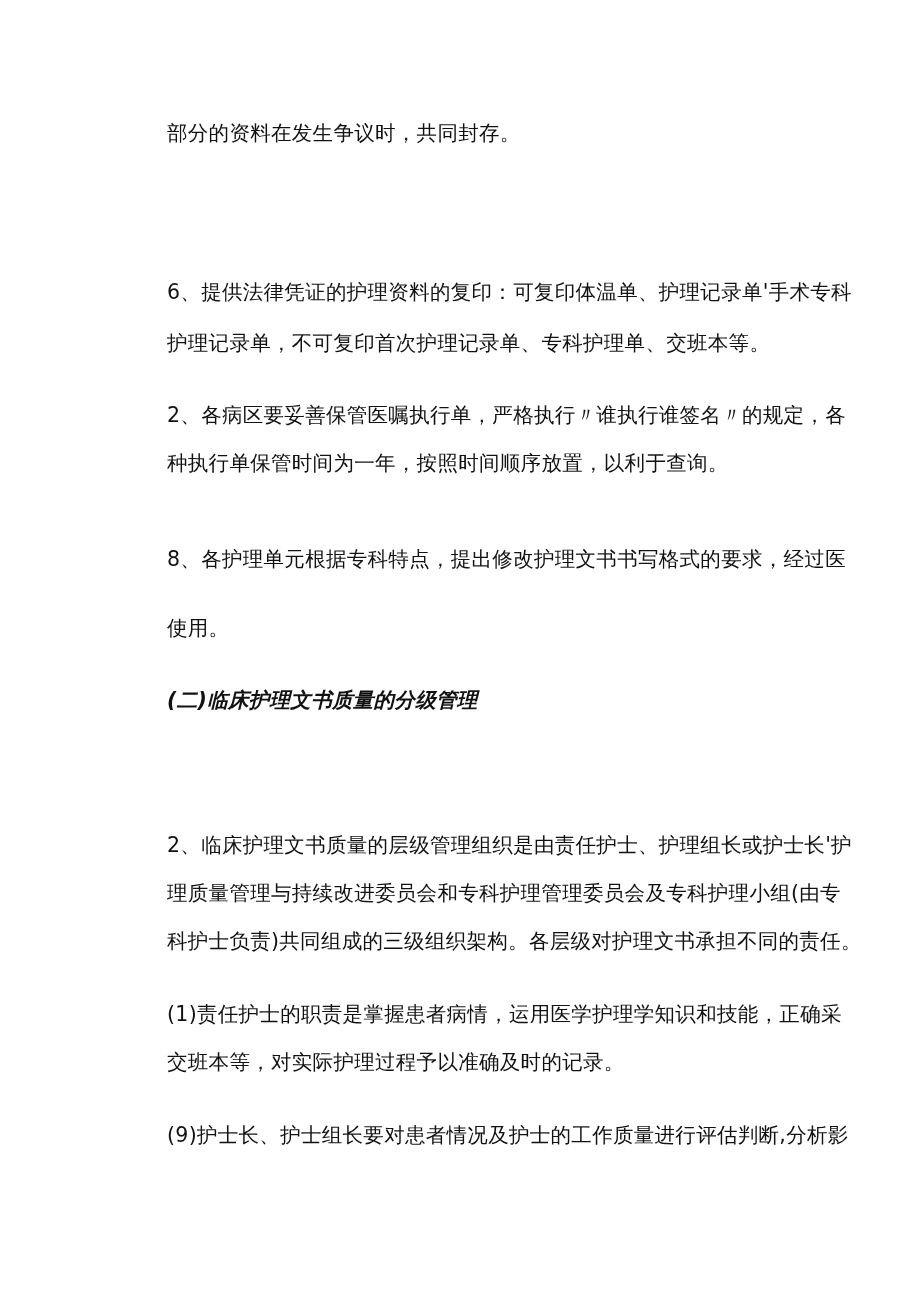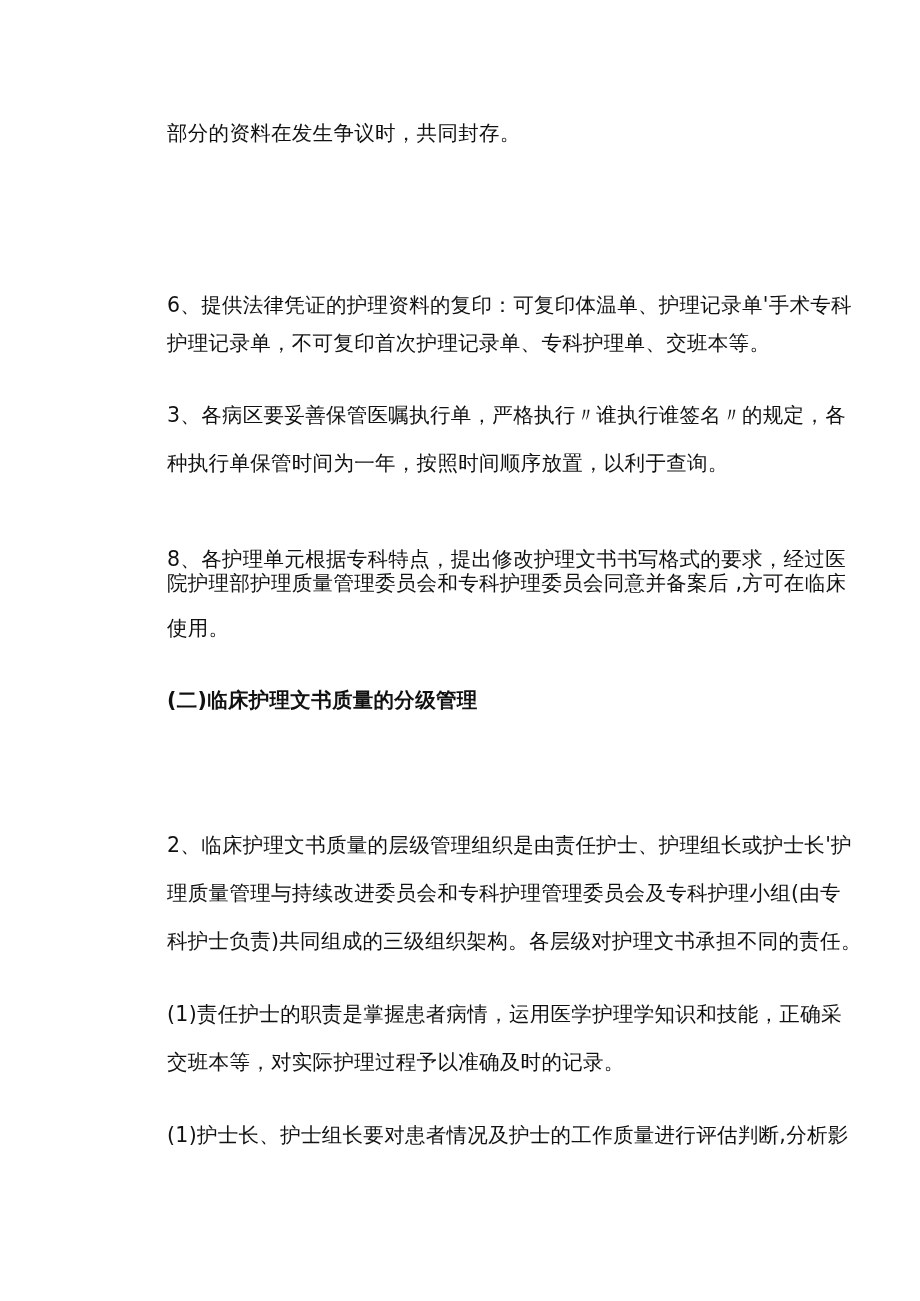--- a/index.html
+++ b/index.html
@@ -1,42 +1,41 @@
 <!DOCTYPE html>
 <html><head>
 <meta charset="utf-8">
 <style>
   html, body { margin: 0; padding: 0; background: #ffffff; }
   body { width: 920px; height: 1301px; position: relative; overflow: hidden;
          font-family: "DejaVu Sans", "Liberation Sans", sans-serif; color: #111; }
   .page { position: absolute; left: 0; top: 0; width: 920px; height: 1301px; background: #fff; }
   .line { position: absolute; left: 134px; font-size: 20.5px; line-height: 26px; white-space: nowrap; letter-spacing: 0.3px; margin-left: 33px; }
-  .bold { font-weight: bold; }
+  .bold { font-weight: bold; font-style: italic; }
 </style>
 </head>
 <body>
 
 <div class="page">
   <div class="line" style="top:120px">部分的资料在发生争议时，共同封存。</div>
 
 
-  <div class="line" style="top:292px">6、提供法律凭证的护理资料的复印：可复印体温单、护理记录单'手术专科</div>
+  <div class="line" style="top:279px">6、提供法律凭证的护理资料的复印：可复印体温单、护理记录单'手术专科</div>
   <div class="line" style="top:330px">护理记录单，不可复印首次护理记录单、专科护理单、交班本等。</div>
 
-  <div class="line" style="top:402px">3、各病区要妥善保管医嘱执行单，严格执行〃谁执行谁签名〃的规定，各</div>
+  <div class="line" style="top:402px">2、各病区要妥善保管医嘱执行单，严格执行〃谁执行谁签名〃的规定，各</div>
   <div class="line" style="top:450px">种执行单保管时间为一年，按照时间顺序放置，以利于查询。</div>
 
   <div class="line" style="top:546px">8、各护理单元根据专科特点，提出修改护理文书书写格式的要求，经过医</div>
-  <div class="line" style="top:570px">院护理部护理质量管理委员会和专科护理委员会同意并备案后 ,方可在临床</div>
   <div class="line" style="top:615px">使用。</div>
 
   <div class="line bold" style="top:687px">(二)临床护理文书质量的分级管理</div>
 
 
   <div class="line" style="top:832px">2、临床护理文书质量的层级管理组织是由责任护士、护理组长或护士长'护</div>
   <div class="line" style="top:928px">科护士负责)共同组成的三级组织架构。各层级对护理文书承担不同的责任。</div>
   <div class="line" style="top:880px">理质量管理与持续改进委员会和专科护理管理委员会及专科护理小组(由专</div>
 
   <div class="line" style="top:1001px">(1)责任护士的职责是掌握患者病情，运用医学护理学知识和技能，正确采</div>
   <div class="line" style="top:1049px">交班本等，对实际护理过程予以准确及时的记录。</div>
 
-  <div class="line" style="top:1122px">(1)护士长、护士组长要对患者情况及护士的工作质量进行评估判断,分析影</div>
+  <div class="line" style="top:1122px">(9)护士长、护士组长要对患者情况及护士的工作质量进行评估判断,分析影</div>
 </div>
 
 </body></html>

